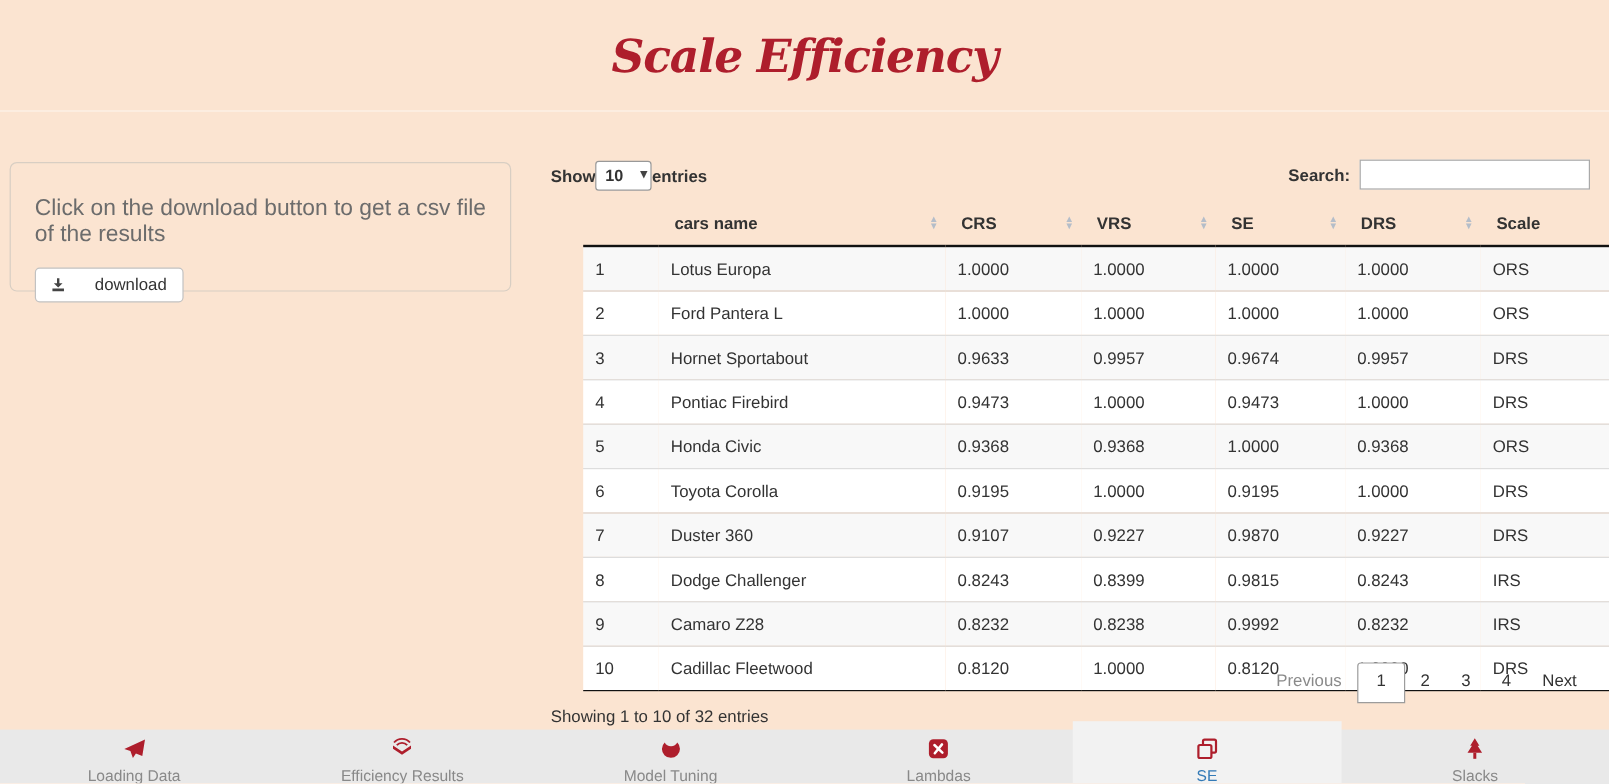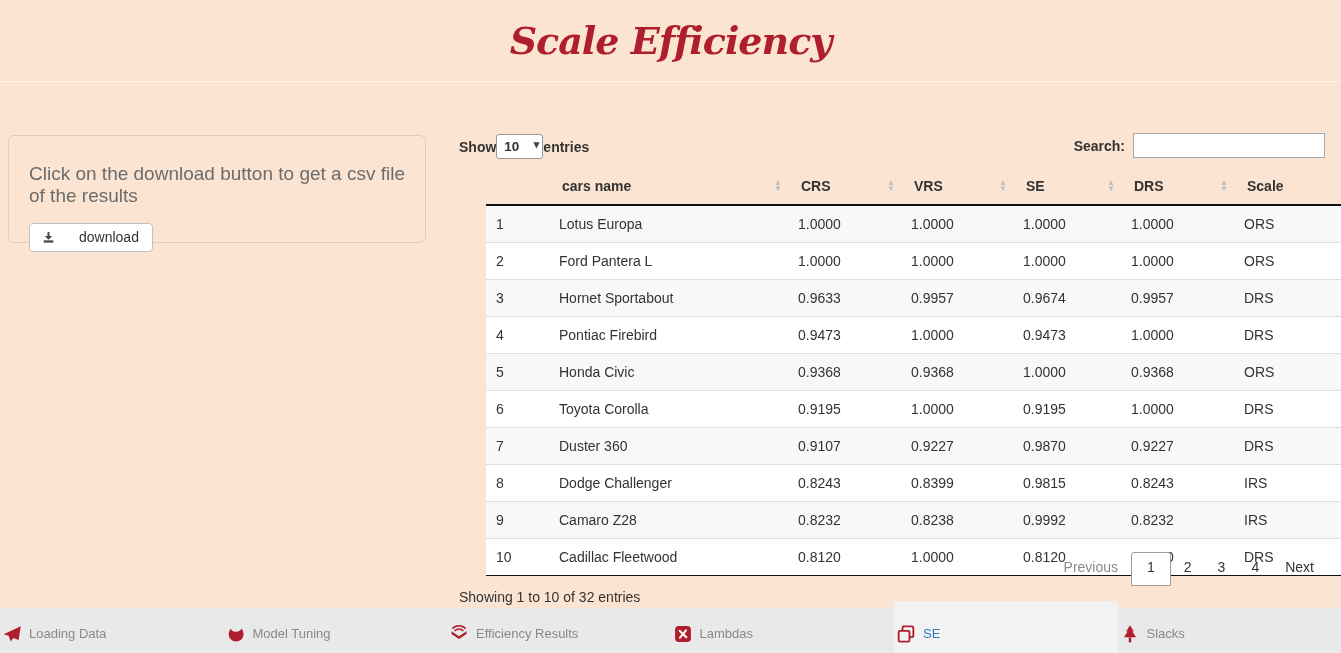--- a/index.html
+++ b/index.html
@@ -2,21 +2,21 @@
 <html style="--accent: #ae1e2c;"><head>
 <meta charset="utf-8">
 <style>
   :root { --accent:#ae1e2c; }
   * { box-sizing:border-box; margin:0; padding:0; }
   html,body { width:1341px; height:653px; overflow:hidden; }
   body { font-family:"Liberation Sans", sans-serif; font-size:14px; color:#333; }
   #app { position:relative; width:1341px; height:653px; background:#fbe4d1; overflow:hidden; }
 
   
-  .header { position:absolute; top:0; left:0; width:100%; height:82px;
+  .header { position:absolute; top:0; left:0; width:100%; height:93px;
             border-bottom:1px solid rgba(255,255,255,.65);
             display:flex; align-items:center; justify-content:center; }
   .title { font-family:"DejaVu Serif", serif; font-style:italic; font-weight:bold;
            font-size:38px; color:var(--accent); letter-spacing:-1px; }
 
   
   .download-panel { position:absolute; left:8px; top:135px; width:418px; height:108px;
                     border:1px solid #d8cec3; border-radius:6px; }
   .panel-text { margin:27px 20px 3px 20px; color:#6c6c6c; font-size:19px; }
   .download-btn { margin:13px 0 0 20px; display:inline-flex; align-items:center; gap:23px;
@@ -58,21 +58,21 @@
   .pagination { position:absolute; top:552px; right:14px; display:flex; align-items:flex-start;
                 z-index:1; }
   .page-item { padding:7px 13px; color:#333; cursor:pointer; font-size:14px; }
   .page-item.disabled { color:#8a8a8a; cursor:default; }
   .page-item.active { background:#fff; border:1px solid #9c9c9c; border-radius:3px 3px 0 0;
                       padding:6px 15px 10px 15px; }
 
   
   .navbar { position:absolute; left:0; bottom:0; width:100%; height:45px; background:#e9e9e9;
             display:flex; z-index:2; }
-  .nav-tab { flex:1; display:flex; flex-direction:row; align-items:center;
+  .nav-tab { flex:1; display:flex; flex-direction:column; align-items:center;
              padding-top:6px; gap:5px; color:#898989; font-size:13px; cursor:pointer; }
   .nav-tab svg { width:24px; height:20px; color:var(--accent); flex:none; }
   .nav-tab.active { background:#f2f2f2; margin-top:-7px; padding-top:13px; color:#337ab7; }
 </style>
 </head>
 <body>
 
 <div id="app">
 
   <div class="header">
@@ -247,40 +247,40 @@
         <span style="display: inline-flex;">
           <svg viewBox="0 0 24 24">
             <path d="M22.6 2.6 1.9 12.3l6.1 1.9 2.5 6.9 3-4.3 6.4 2.4z" fill="currentColor"></path>
           </svg>
         </span>
         <span>Loading Data</span>
       </div>
       <div class="nav-tab">
         <span style="display: inline-flex;">
           <svg viewBox="0 0 24 24">
+            <path d="M12 14.6 3 8.6v3.4l9 5.9 9-5.9V8.6z" fill="currentColor"></path>
+            <path d="M6.8 8.4a6.8 6.8 0 0 1 10.4 0" stroke="currentColor" stroke-width="1.8" fill="none"></path>
+            <path d="M4 5.7a10.6 10.6 0 0 1 16 0" stroke="currentColor" stroke-width="1.8" fill="none"></path>
+          </svg>
+        </span>
+        <span>Efficiency Results</span>
+      </div>
+      <div class="nav-tab">
+        <span style="display: inline-flex;">
+          <svg viewBox="0 0 24 24">
             <g transform="rotate(-50 12 12)">
               <path d="M13 3.2a9 9 0 1 0 8 9.8A7.2 7.2 0 0 1 13 3.2Z" fill="currentColor"></path>
             </g>
           </svg>
         </span>
         <span>Model Tuning</span>
       </div>
       <div class="nav-tab">
         <span style="display: inline-flex;">
           <svg viewBox="0 0 24 24">
-            <path d="M12 14.6 3 8.6v3.4l9 5.9 9-5.9V8.6z" fill="currentColor"></path>
-            <path d="M6.8 8.4a6.8 6.8 0 0 1 10.4 0" stroke="currentColor" stroke-width="1.8" fill="none"></path>
-            <path d="M4 5.7a10.6 10.6 0 0 1 16 0" stroke="currentColor" stroke-width="1.8" fill="none"></path>
-          </svg>
-        </span>
-        <span>Efficiency Results</span>
-      </div>
-      <div class="nav-tab">
-        <span style="display: inline-flex;">
-          <svg viewBox="0 0 24 24">
             <rect x="2.5" y="2.5" width="19" height="19" rx="4.5" fill="currentColor"></rect>
             <path d="M8 8.2l8 7.6M15.6 7.6l-7.2 8.8" stroke="#fff" stroke-width="2.5" stroke-linecap="round"></path>
           </svg>
         </span>
         <span>Lambdas</span>
       </div>
       <div class="nav-tab active">
         <span style="display: inline-flex;">
           <svg viewBox="0 0 24 24">
             <rect x="7.8" y="2.8" width="13" height="13" rx="1.6" fill="none" stroke="currentColor" stroke-width="2.2"></rect>

